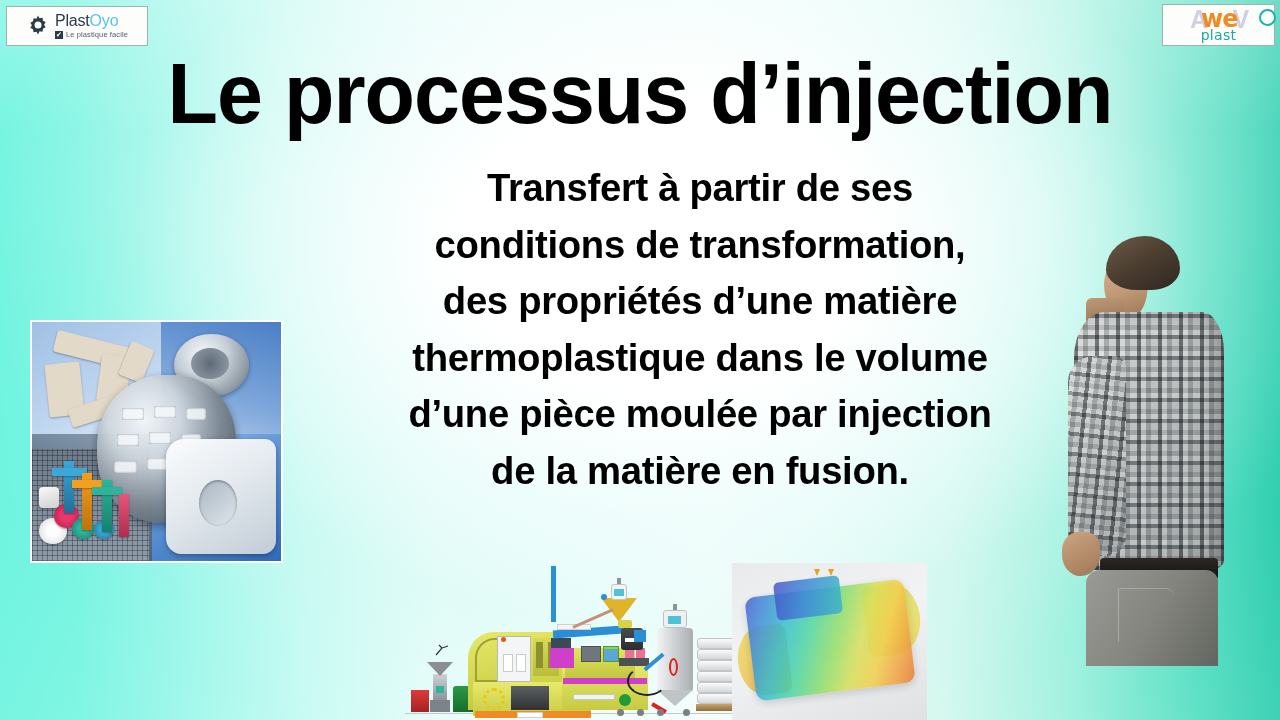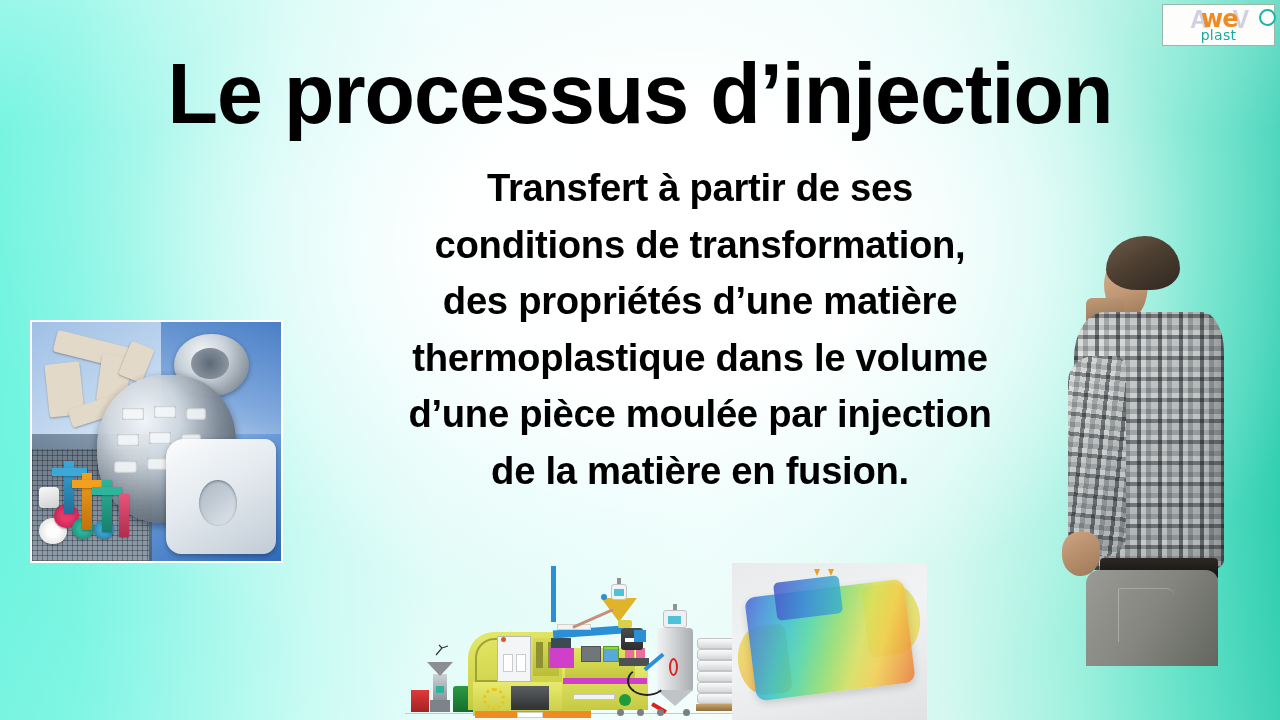--- a/index.html
+++ b/index.html
@@ -279,20 +279,39 @@
   }
 </style>
 </head>
 <body>
 
 <div id="slide">
 
   <div class="bg-base"></div>
   <div class="bg-vert"></div>
 
+  <div class="logo-box" id="logo-left">
+    <div class="pl-wrap">
+      <span class="gear">
+        <svg viewBox="0 0 24 24" width="24" height="24" aria-hidden="true">
+          <path fill="#2b3a4a" d="M12 1.6l1.5 2.6 3-.5.4 3 2.7 1.4-1.5 2.6 1.5 2.6-2.7 1.4-.4 3-3-.5L12 20.4l-1.5-2.6-3 .5-.4-3-2.7-1.4 1.5-2.6-1.5-2.6 2.7-1.4.4-3 3 .5z"></path>
+          <circle cx="12" cy="11" r="3.5" fill="#fdfdfb"></circle>
+        </svg>
+      </span>
+      <span class="pl-text">
+        <span class="pl-name">
+          <span class="a">Plast</span><span class="b">Oyo</span>
+        </span>
+        <span class="pl-tag">
+          <span class="pl-check">✔</span>
+          <span class="pl-tagtext">Le plastique facile</span>
+        </span>
+      </span>
+    </div>
+  </div>
 
   <div class="logo-box" id="logo-right">
     <div class="awev">
       <div class="awev-top">
         <span class="awev-a">A</span>
         <span class="awev-we">we</span>
         <span class="awev-v">V</span>
         <span class="awev-ring"></span>
       </div>
       <div class="awev-plast">plast</div>

